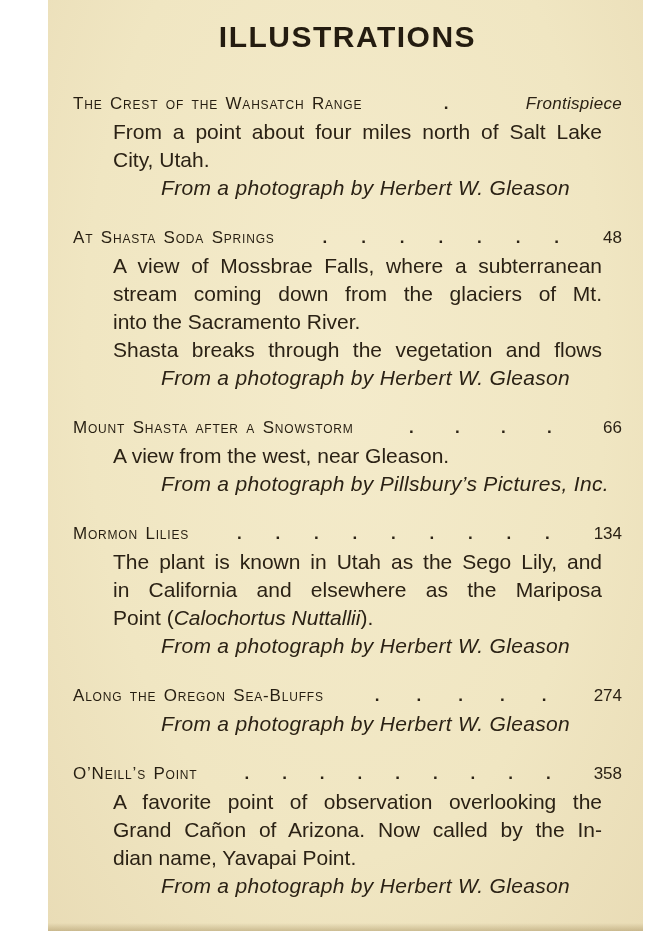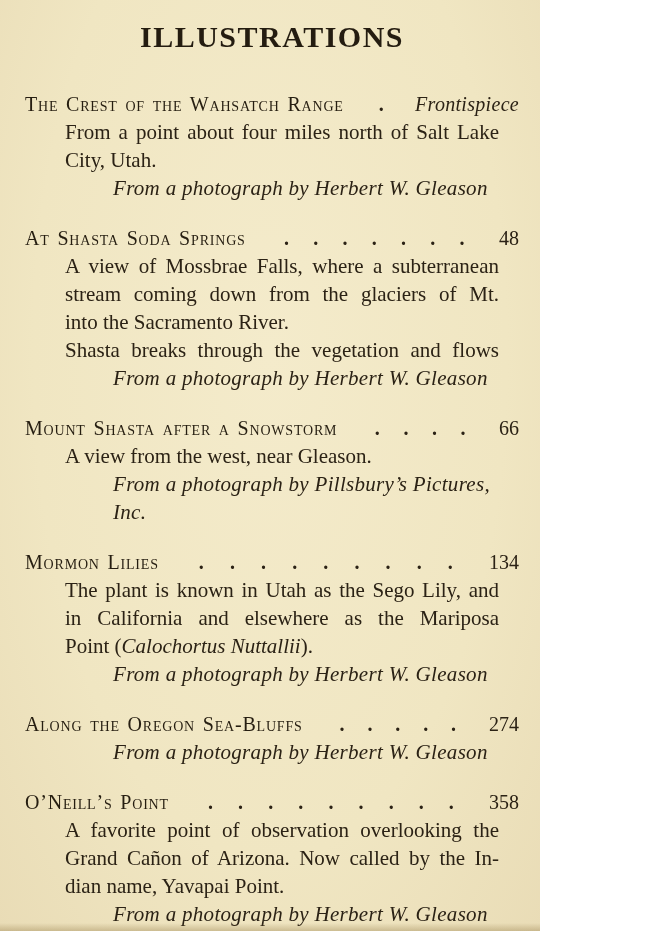--- a/index.html
+++ b/index.html
@@ -1,47 +1,48 @@
 <!DOCTYPE html>
 <html><head>
 <meta charset="utf-8">
 <style>
   html, body { margin: 0; padding: 0; }
   body { width: 653px; height: 931px; overflow: hidden; }
 
   .page {
     position: relative;
-    width: 540px;
+    width: 595px;
     height: 931px;
     box-sizing: border-box;
     padding: 20px 21px 0 25px;
     background: radial-gradient(ellipse at 50% 38%, #f4ebcb 0%, #f0e6c2 62%, #ead financiëleb7 100%);
     background: radial-gradient(ellipse at 50% 38%, #f4ebcb 0%, #f0e6c2 62%, #e9dcb6 100%);
     color: #2b2215;
-    font-family: Liberation Serif, serif;
+    font-family: Liberation Sans, sans-serif;
     font-size: 21px;
     line-height: 28px;
+    margin-left: 48px;
   }
 
   .page-title {
     margin: 0 0 36px 0;
     text-align: center;
     font-size: 30px;
     line-height: 34px;
     font-weight: 700;
     letter-spacing: 1.5px;
     color: #241c10;
   }
 
   .entry { margin-bottom: 22px; }
 
   .head {
     display: flex;
     align-items: baseline;
-    font-size: 20px;
+    font-size: 17px;
     line-height: 28px;
   }
   .etitle {
     font-variant: small-caps;
     letter-spacing: 0.8px;
     word-spacing: 2px;
     white-space: nowrap;
     color: #261e11;
   }
   .dots {

